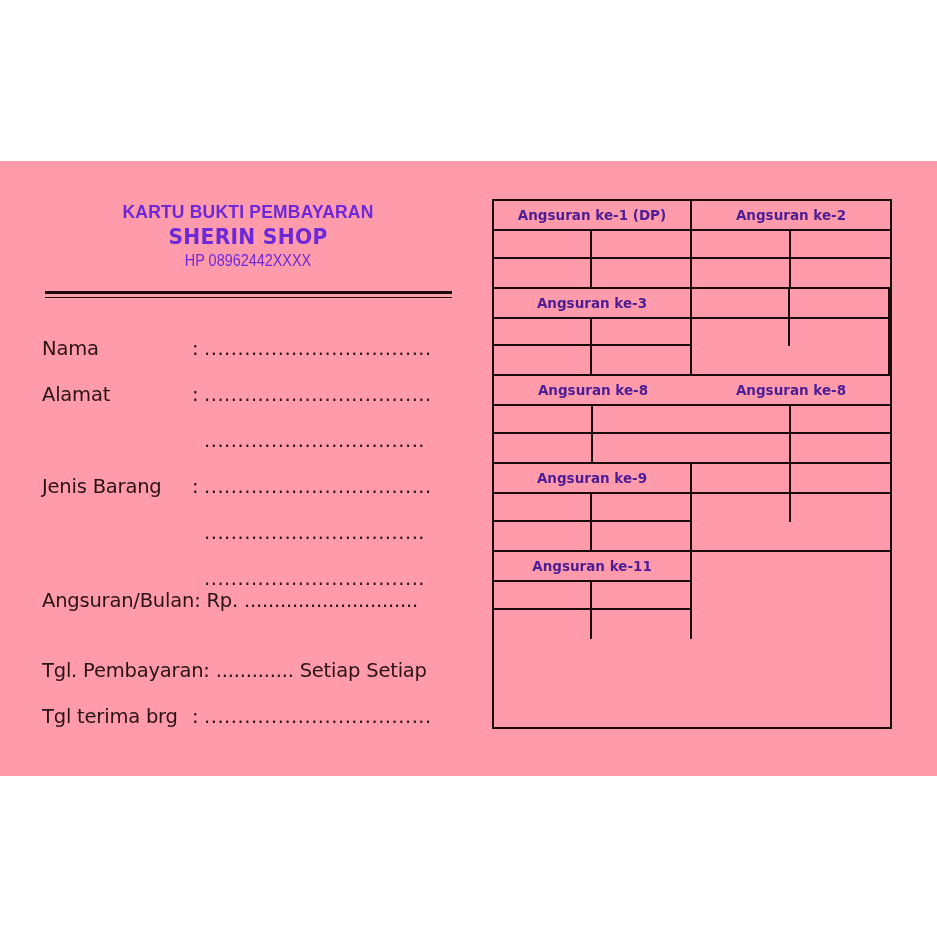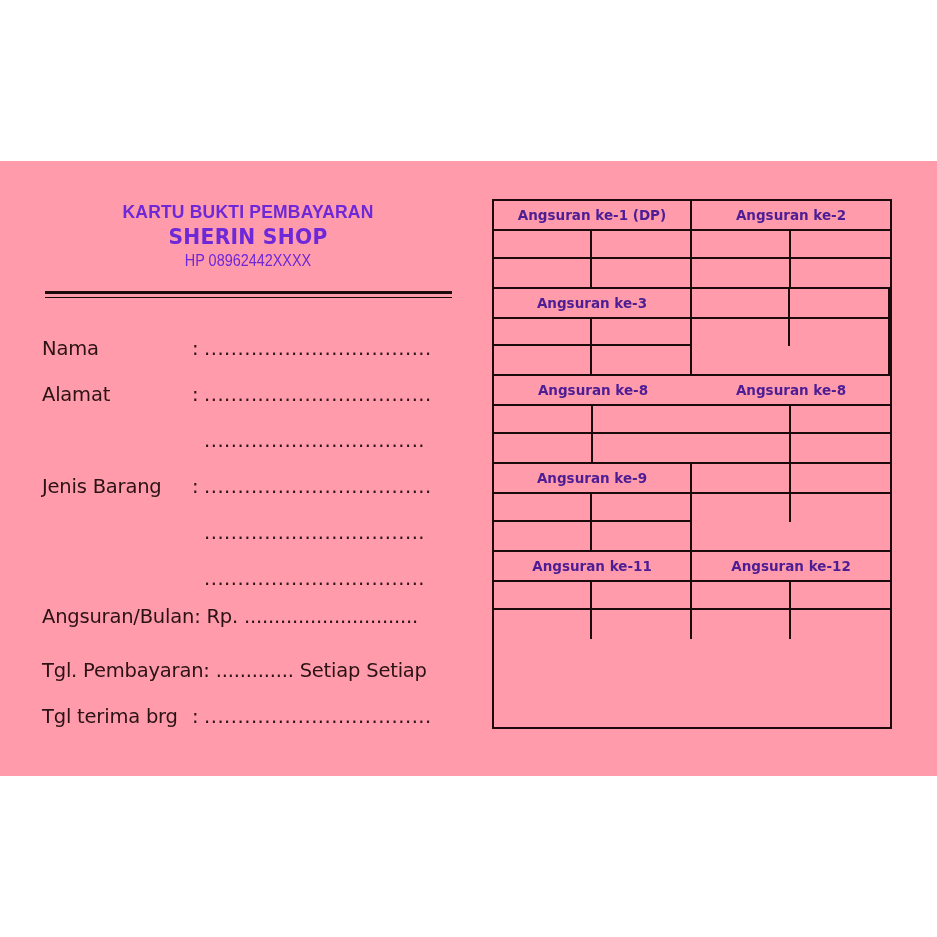--- a/index.html
+++ b/index.html
@@ -70,21 +70,21 @@
       <span class="lbl">Jenis Barang</span>
       <span class="colon">:</span>
       <span class="dots">..................................</span>
     </div>
     <div class="field-row" style="top:360px">
       <span class="dots">.................................</span>
     </div>
     <div class="field-row" style="top:406px">
       <span class="dots">.................................</span>
     </div>
-    <div class="field-row" style="top:444px">
+    <div class="field-row" style="top:428px">
       <span class="lbl">Angsuran/Bulan: Rp. .............................</span>
     </div>
     <div class="field-row" style="top:498px">
       <span class="lbl">Tgl. Pembayaran: ............. Setiap Setiap</span>
     </div>
     <div class="field-row" style="top:544px">
       <span class="lbl">Tgl terima brg</span>
       <span class="colon">:</span>
       <span class="dots">..................................</span>
     </div>
@@ -181,25 +181,14 @@
       <div class="block-head">Angsuran ke-11</div>
       <div class="block-row r1">
           <div class="cell"></div>
           <div class="cell"></div>
         </div>
       <div class="block-row">
           <div class="cell"></div>
           <div class="cell"></div>
         </div>
     </div>
-    <div class="block right last">
-      <div class="block-head">Angsuran ke-12</div>
-      <div class="block-row r1">
-          <div class="cell"></div>
-          <div class="cell"></div>
-        </div>
-      <div class="block-row">
-          <div class="cell"></div>
-          <div class="cell"></div>
-        </div>
-    </div>
   </div>
 </div>
 
 </body></html>

